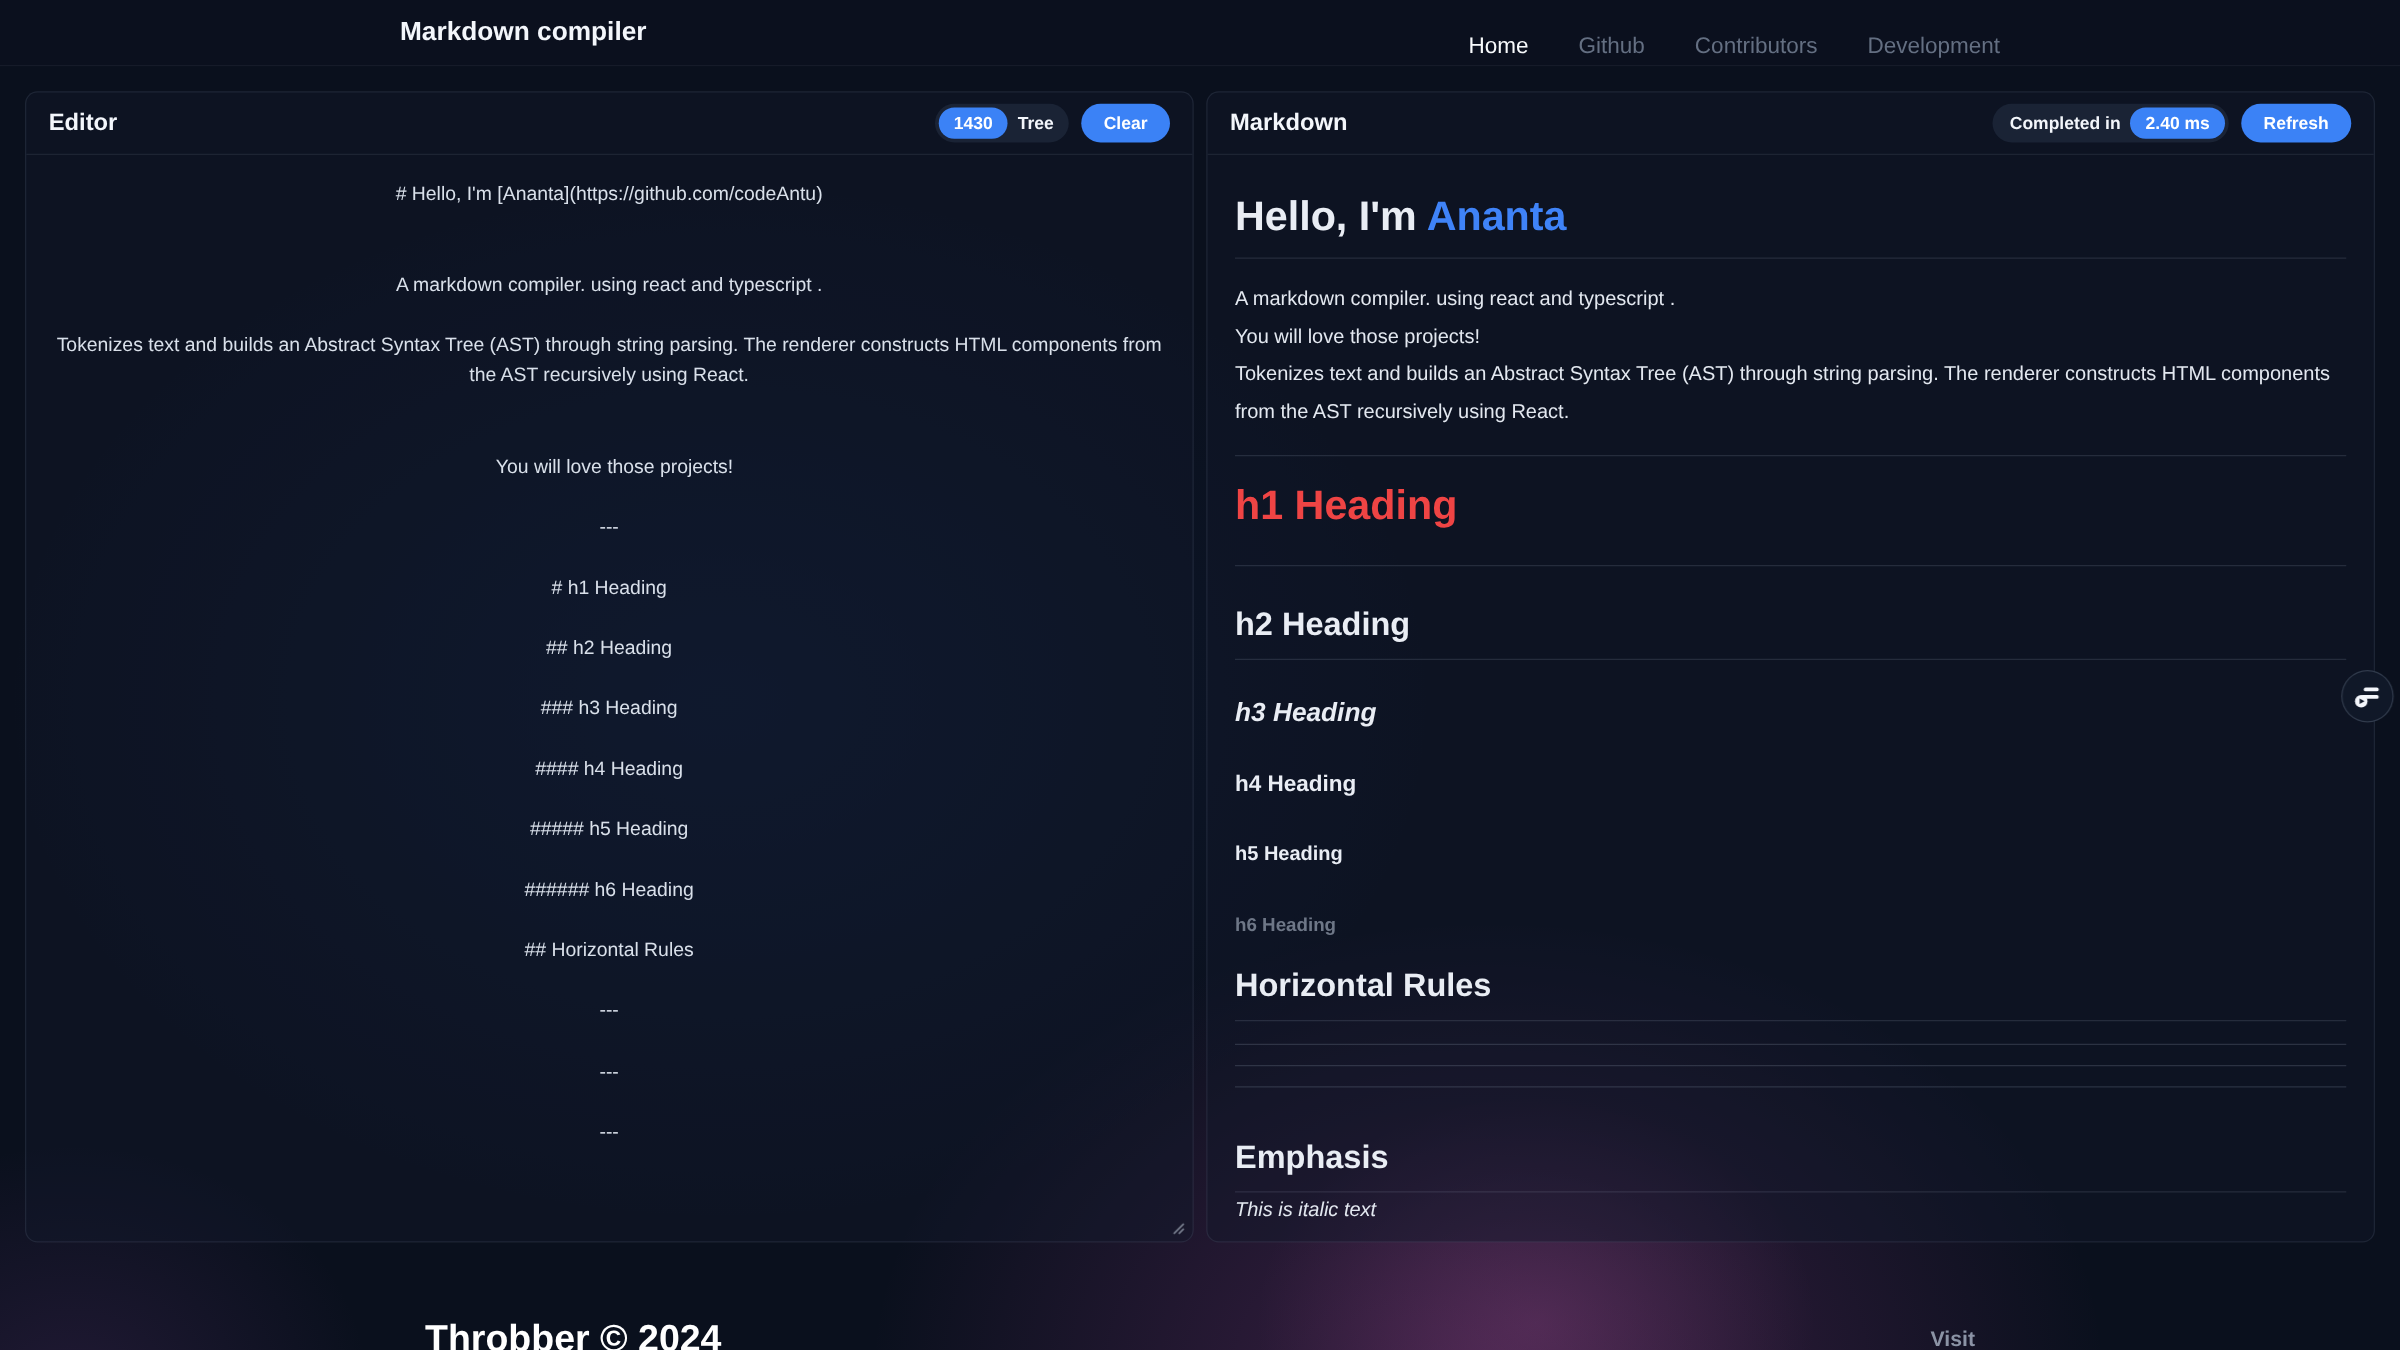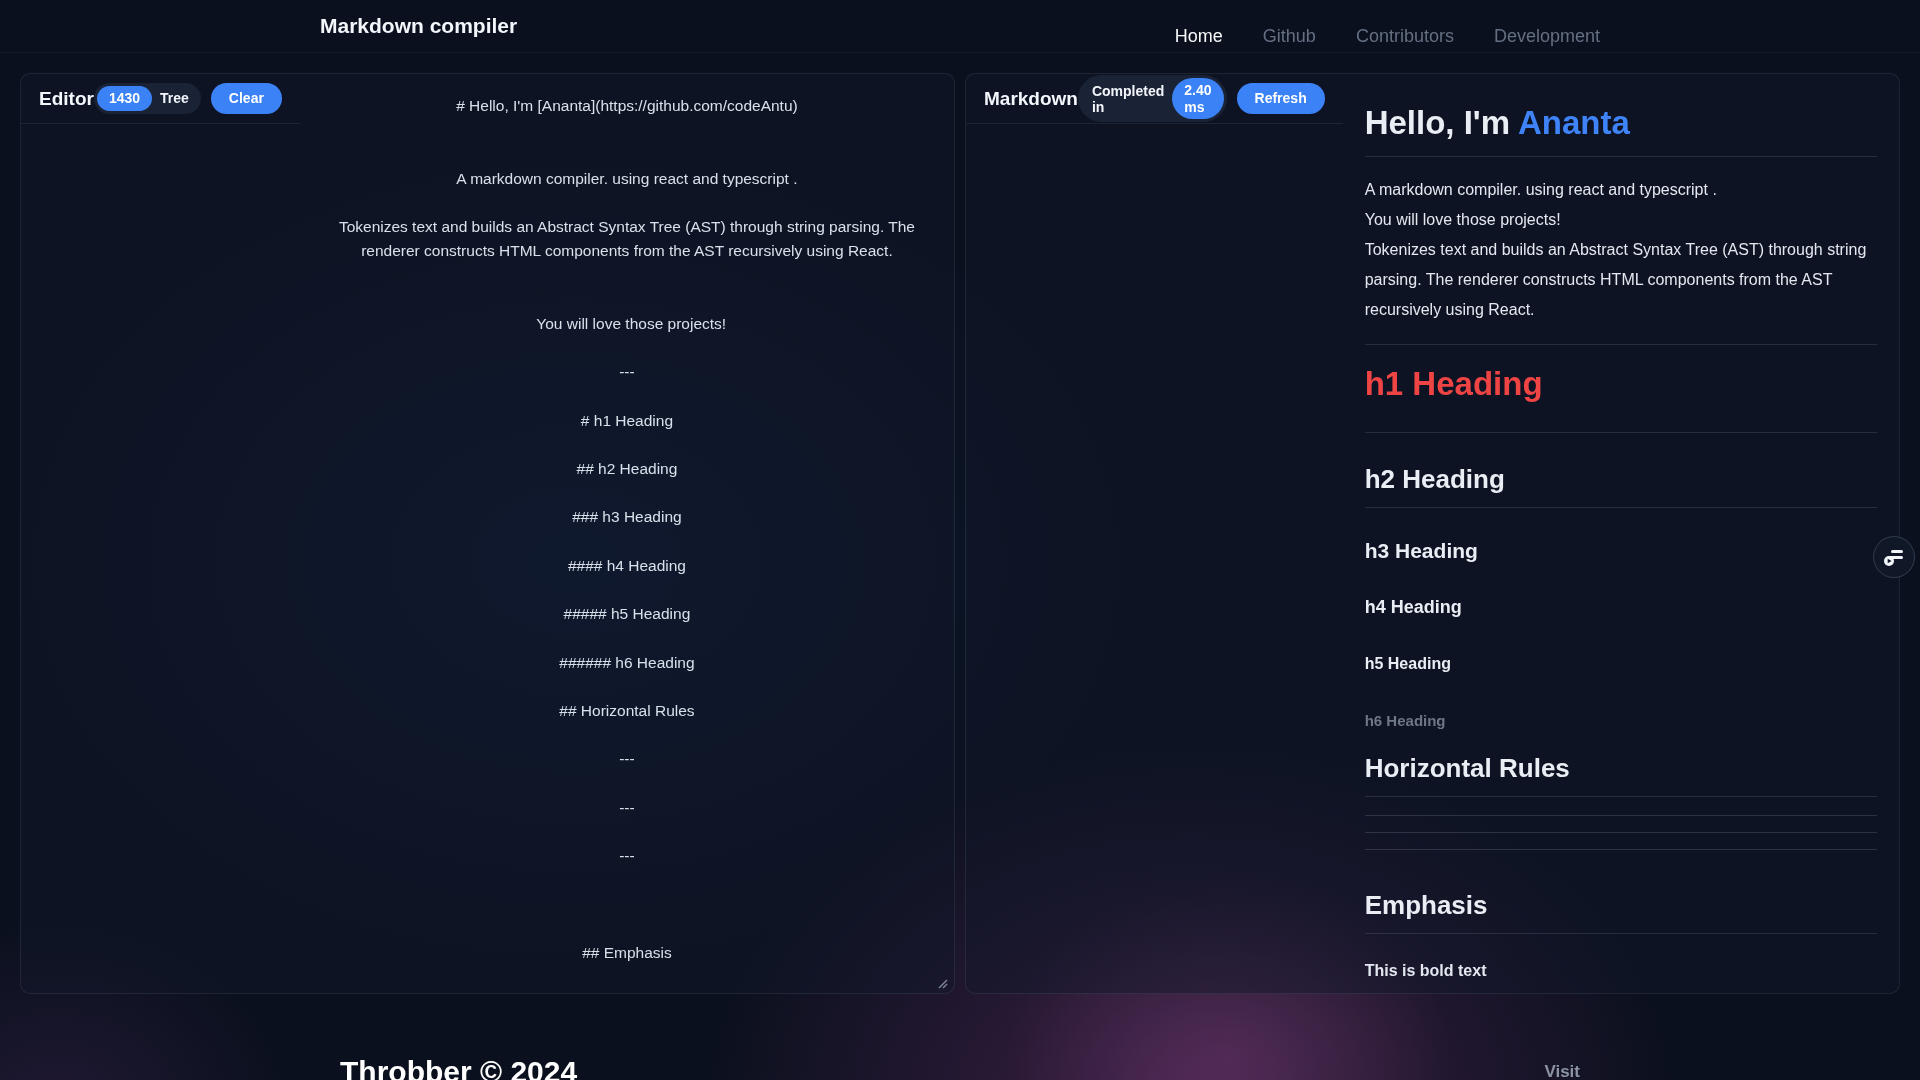--- a/index.html
+++ b/index.html
@@ -18,21 +18,21 @@
   .navbar { height:53px; background:rgba(11,17,31,0.6); border-bottom:1px solid rgba(148,163,184,0.08); }
   .navbar-inner { width:1280px; margin:0 auto; height:100%; display:flex; align-items:center; justify-content:space-between; }
   .brand-title { font-size:21px; font-weight:bold; color:#f3f6fb; }
   .nav-links { display:flex; gap:40px; }
   .nav-link { font-size:18px; font-weight:normal; color:#646f82; text-decoration:none; cursor:pointer;margin-top:20px; }
   .nav-link.active { color:#f8fafc; }
   
   .main { display:flex; gap:10px; margin:20px 20px 0 20px; height:921px; }
   .panel {
     flex:1; border:1px solid rgba(148,163,184,0.13); border-radius:10px;
-    background:rgba(17,25,43,0.45); display:flex; flex-direction:row; overflow:hidden; position:relative;
+    background:rgba(17,25,43,0.45); display:flex; flex-direction:column; overflow:hidden; position:relative;
   }
   .panel-header {
     height:50px; flex:0 0 50px; display:flex; align-items:center; justify-content:space-between;
     padding:0 18px; border-bottom:1px solid rgba(148,163,184,0.12);
   }
   .panel-title { font-size:19px; font-weight:bold; color:#f3f6fb; }
   .header-right { display:flex; align-items:center; gap:10px; }
   .badge-group {
     display:flex; align-items:center; gap:8px; background:#1a2335; border-radius:999px;
     padding:3px 12px 3px 3px; font-size:14px; font-weight:bold; color:#f3f6fb;
@@ -53,21 +53,21 @@
   }
   .resize-handle { position:absolute; right:6px; bottom:5px; width:13px; height:13px; opacity:0.8; }
   
   .md-body { flex:1; padding:22px 22px 0 22px; overflow:hidden; }
   .md-h1-intro { font-size:33px; font-weight:bold; color:#e9edf4; padding-bottom:14px; border-bottom:1px solid rgba(148,163,184,0.18); margin-bottom:18px; }
   .md-link { color:#3f83f8; text-decoration:none; cursor:pointer; }
   .md-p { font-size:16px; line-height:30px; color:#e3e8f0; }
   .md-hr { border:none; border-top:1px solid rgba(148,163,184,0.18); margin:19px 0; }
   .md-h1 { font-size:33px; font-weight:bold; color:#ef4444; margin-top:26px; padding-bottom:29px; border-bottom:1px solid rgba(148,163,184,0.18); }
   .md-h2 { font-size:26px; font-weight:bold; color:#e9edf4; margin-top:31px; padding-bottom:12px; border-bottom:1px solid rgba(148,163,184,0.18); }
-  .md-h3 { font-size:21px; font-weight:bold; color:#e9edf4; margin-top:31px; }
+  .md-h3 { font-size:21px; font-weight:bold; color:#e9edf4; margin-top:31px;font-style:italic; }
   .md-h4 { font-size:18px; font-weight:bold; color:#e9edf4; margin-top:34px; }
   .md-h5 { font-size:16px; font-weight:bold; color:#e9edf4; margin-top:37px; }
   .md-h6 { font-size:15px; font-weight:bold; color:#6e7787; margin-top:39px; }
   .md-rule { border:none; border-top:1px solid rgba(148,163,184,0.22); margin:16px 0 0 0; }
   .md-rule.first { margin-top:18px; }
   .md-p.spaced { margin-top:22px; }
   .bold { font-weight:bold; }
   .italic { font-style:italic; }
   
   .footer { height:86px; position:relative; }
@@ -173,21 +173,20 @@
       <h2 class="md-h2">h2 Heading</h2>
       <h3 class="md-h3">h3 Heading</h3>
       <h4 class="md-h4">h4 Heading</h4>
       <h5 class="md-h5">h5 Heading</h5>
       <h6 class="md-h6">h6 Heading</h6>
       <h2 class="md-h2" style="margin-top:24px;">Horizontal Rules</h2>
       <hr class="md-rule first">
       <hr class="md-rule">
       <hr class="md-rule">
       <h2 class="md-h2" style="margin-top:40px;">Emphasis</h2>
-      <p class="md-p bold spaced">This is bold text</p>
       <p class="md-p italic">This is italic text</p>
 
     </div>
   </section>
 </main>
 
 <footer class="footer">
   <div class="footer-inner">
     <span class="footer-brand">Throbber © 2024</span>
     <a class="footer-visit">Visit</a>

